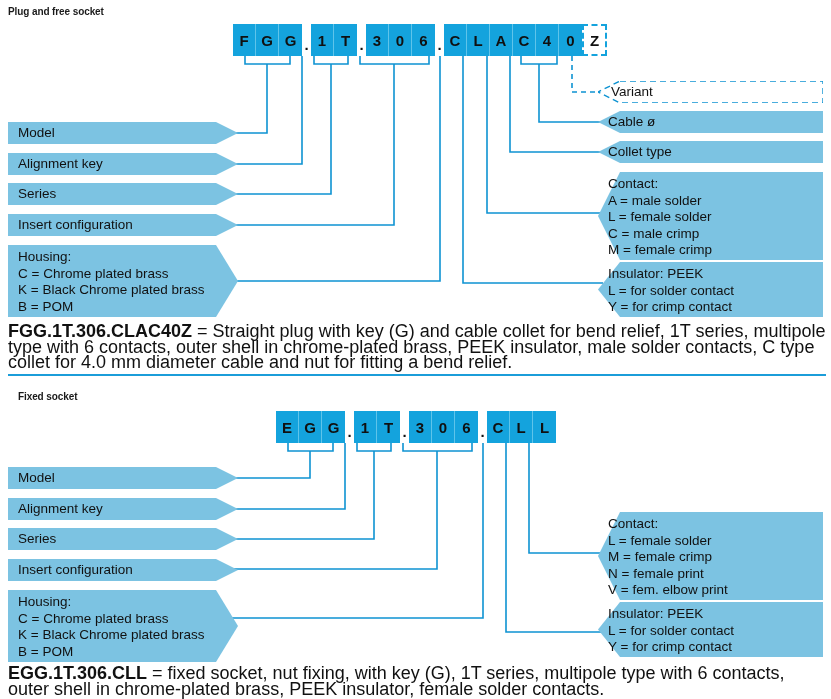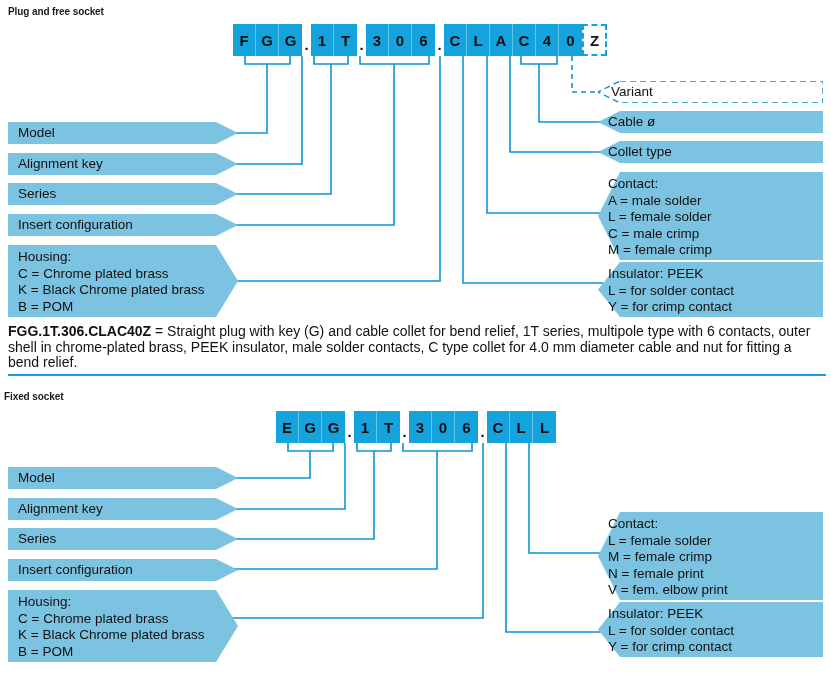--- a/index.html
+++ b/index.html
@@ -24,21 +24,21 @@
   
   .banner{position:absolute;box-sizing:border-box;display:flex;align-items:center;}
   .banner .btxt{position:relative;z-index:2;padding-left:10px;font-size:13.5px;color:#111;line-height:16.5px;white-space:pre;}
   .banner svg{position:absolute;left:0;top:0;}
   .banner.dashed .btxt{padding-left:13px;}
 
   
   svg.wires{position:absolute;left:0;top:0;width:831px;height:699px;pointer-events:none;}
 
   
-  .caption{position:absolute;font-size:14px;color:#111;line-height:15.5px;}
+  .caption{position:absolute;font-size:18px;color:#111;line-height:15.5px;}
   .caption b{font-weight:bold;}
 </style>
 </head>
 <body>
 
 <div class="sheet">
 
   <div class="sect-title" style="left:8px;top:6px;">Plug and free socket</div>
 
   <div class="codeRow" id="code1" style="left:233px;top:24px;">
@@ -165,21 +165,21 @@
 L = for solder contact
 Y = for crimp contact</div>
     </div>
 
   <div class="caption" style="left:8px;top:324px;width:818px;">
     <b>FGG.1T.306.CLAC40Z</b><span> = Straight plug with key (G) and cable collet for bend relief, 1T series, multipole type with 6 contacts, outer shell in chrome-plated brass, PEEK insulator, male solder contacts, C type collet for 4.0 mm diameter cable and nut for fitting a bend relief.</span>
   </div>
 
   <div class="divider" style="left:8px;top:374px;width:818px;"></div>
 
-  <div class="sect-title" style="left:4px;top:391px;">Fixed socket</div>
+  <div class="sect-title" style="left:18px;top:391px;">Fixed socket</div>
 
   <div class="codeRow" id="code2" style="left:276px;top:411px;">
       <div class="grp">
         <div class="cell">E</div>
         <div class="cell">G</div>
         <div class="cell">G</div>
       </div>
       <div class="dot">.</div>
       <div class="grp">
         <div class="cell">1</div>
@@ -262,14 +262,17 @@
     </div>
   <div class="banner" id="f-r-1" style="left: 598px; top: 602px; width: 225px; height: 55px; align-items: flex-start;">
       <svg width="225" height="55">
         <path d="M22,0 L225,0 L225,55 L22,55 L0,27.5 Z" fill="#7cc3e2" stroke="none"></path>
       </svg>
       <div class="btxt" style="padding-top: 4px;">Insulator: PEEK
 L = for solder contact
 Y = for crimp contact</div>
     </div>
 
+  <div class="caption" style="left:8px;top:666px;width:818px;">
+    <b>EGG.1T.306.CLL</b><span> = fixed socket, nut fixing, with key (G), 1T series, multipole type with 6 contacts, outer shell in chrome-plated brass, PEEK insulator, female solder contacts.</span>
+  </div>
 
 </div>
 
 </body></html>

